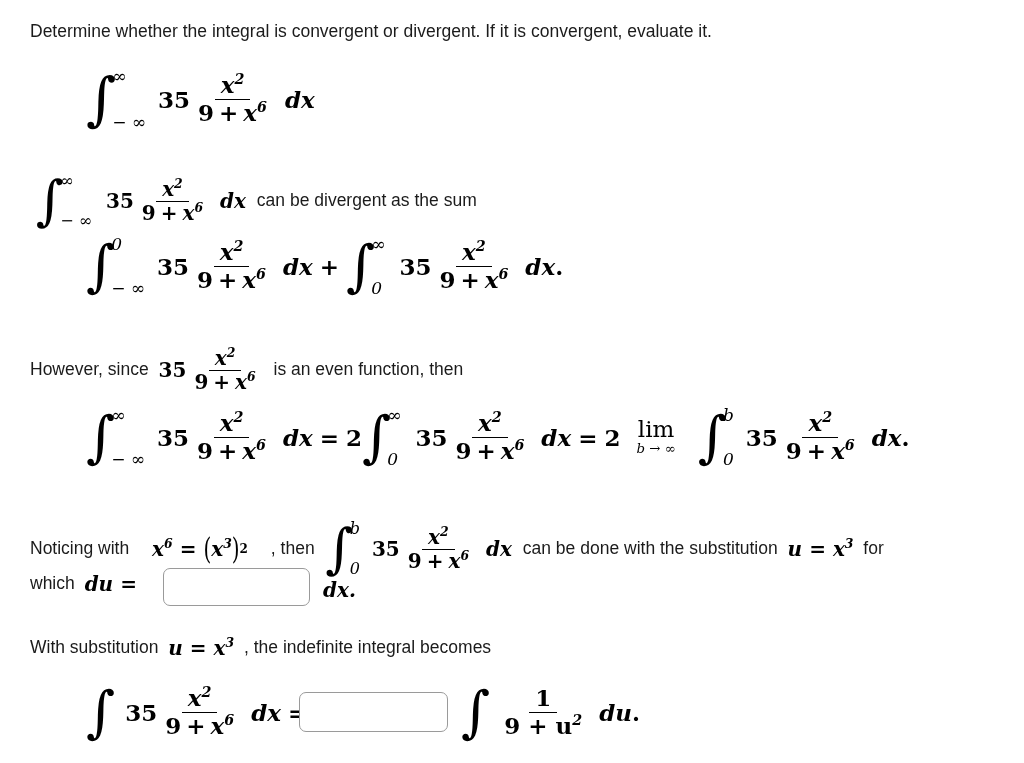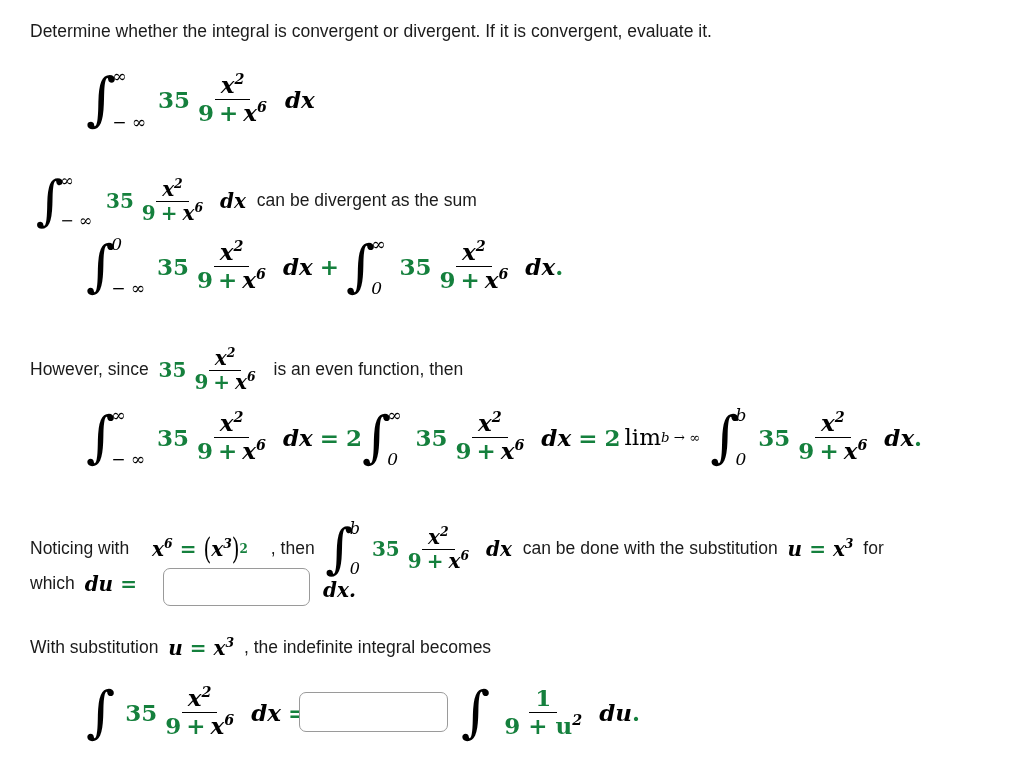--- a/index.html
+++ b/index.html
@@ -38,21 +38,21 @@
   .math {
     font-family: "DejaVu Serif", "Liberation Serif", serif;
     font-style: italic;
     font-weight: 700;
     color: #000;
   }
   .mnum {
     font-family: "DejaVu Serif", "Liberation Serif", serif;
     font-style: normal;
     font-weight: 700;
-    color: #15803d;
+    color: #000000;
   }
   .mrow {
     display: inline-flex;
     align-items: center;
     vertical-align: middle;
   }
   .msmall { font-size: 20px; }
   .mbig   { font-size: 23px; }
 
   
@@ -105,24 +105,24 @@
 
   sup.exp {
     font-size: 0.62em;
     vertical-align: super;
     line-height: 0;
   }
 
   
   .limop {
     display: inline-flex;
-    flex-direction: row;
+    flex-direction: column;
     align-items: center;
     vertical-align: middle;
-    margin: 0 4px;
+    margin: 0 16px;
     line-height: 1.0;
   }
   .limop .lab {
     font-family: "DejaVu Serif", "Liberation Serif", serif;
     font-style: normal;
     font-weight: 400;
     color: #000;
   }
   .limop .und {
     font-family: "DejaVu Serif", "Liberation Serif", serif;

